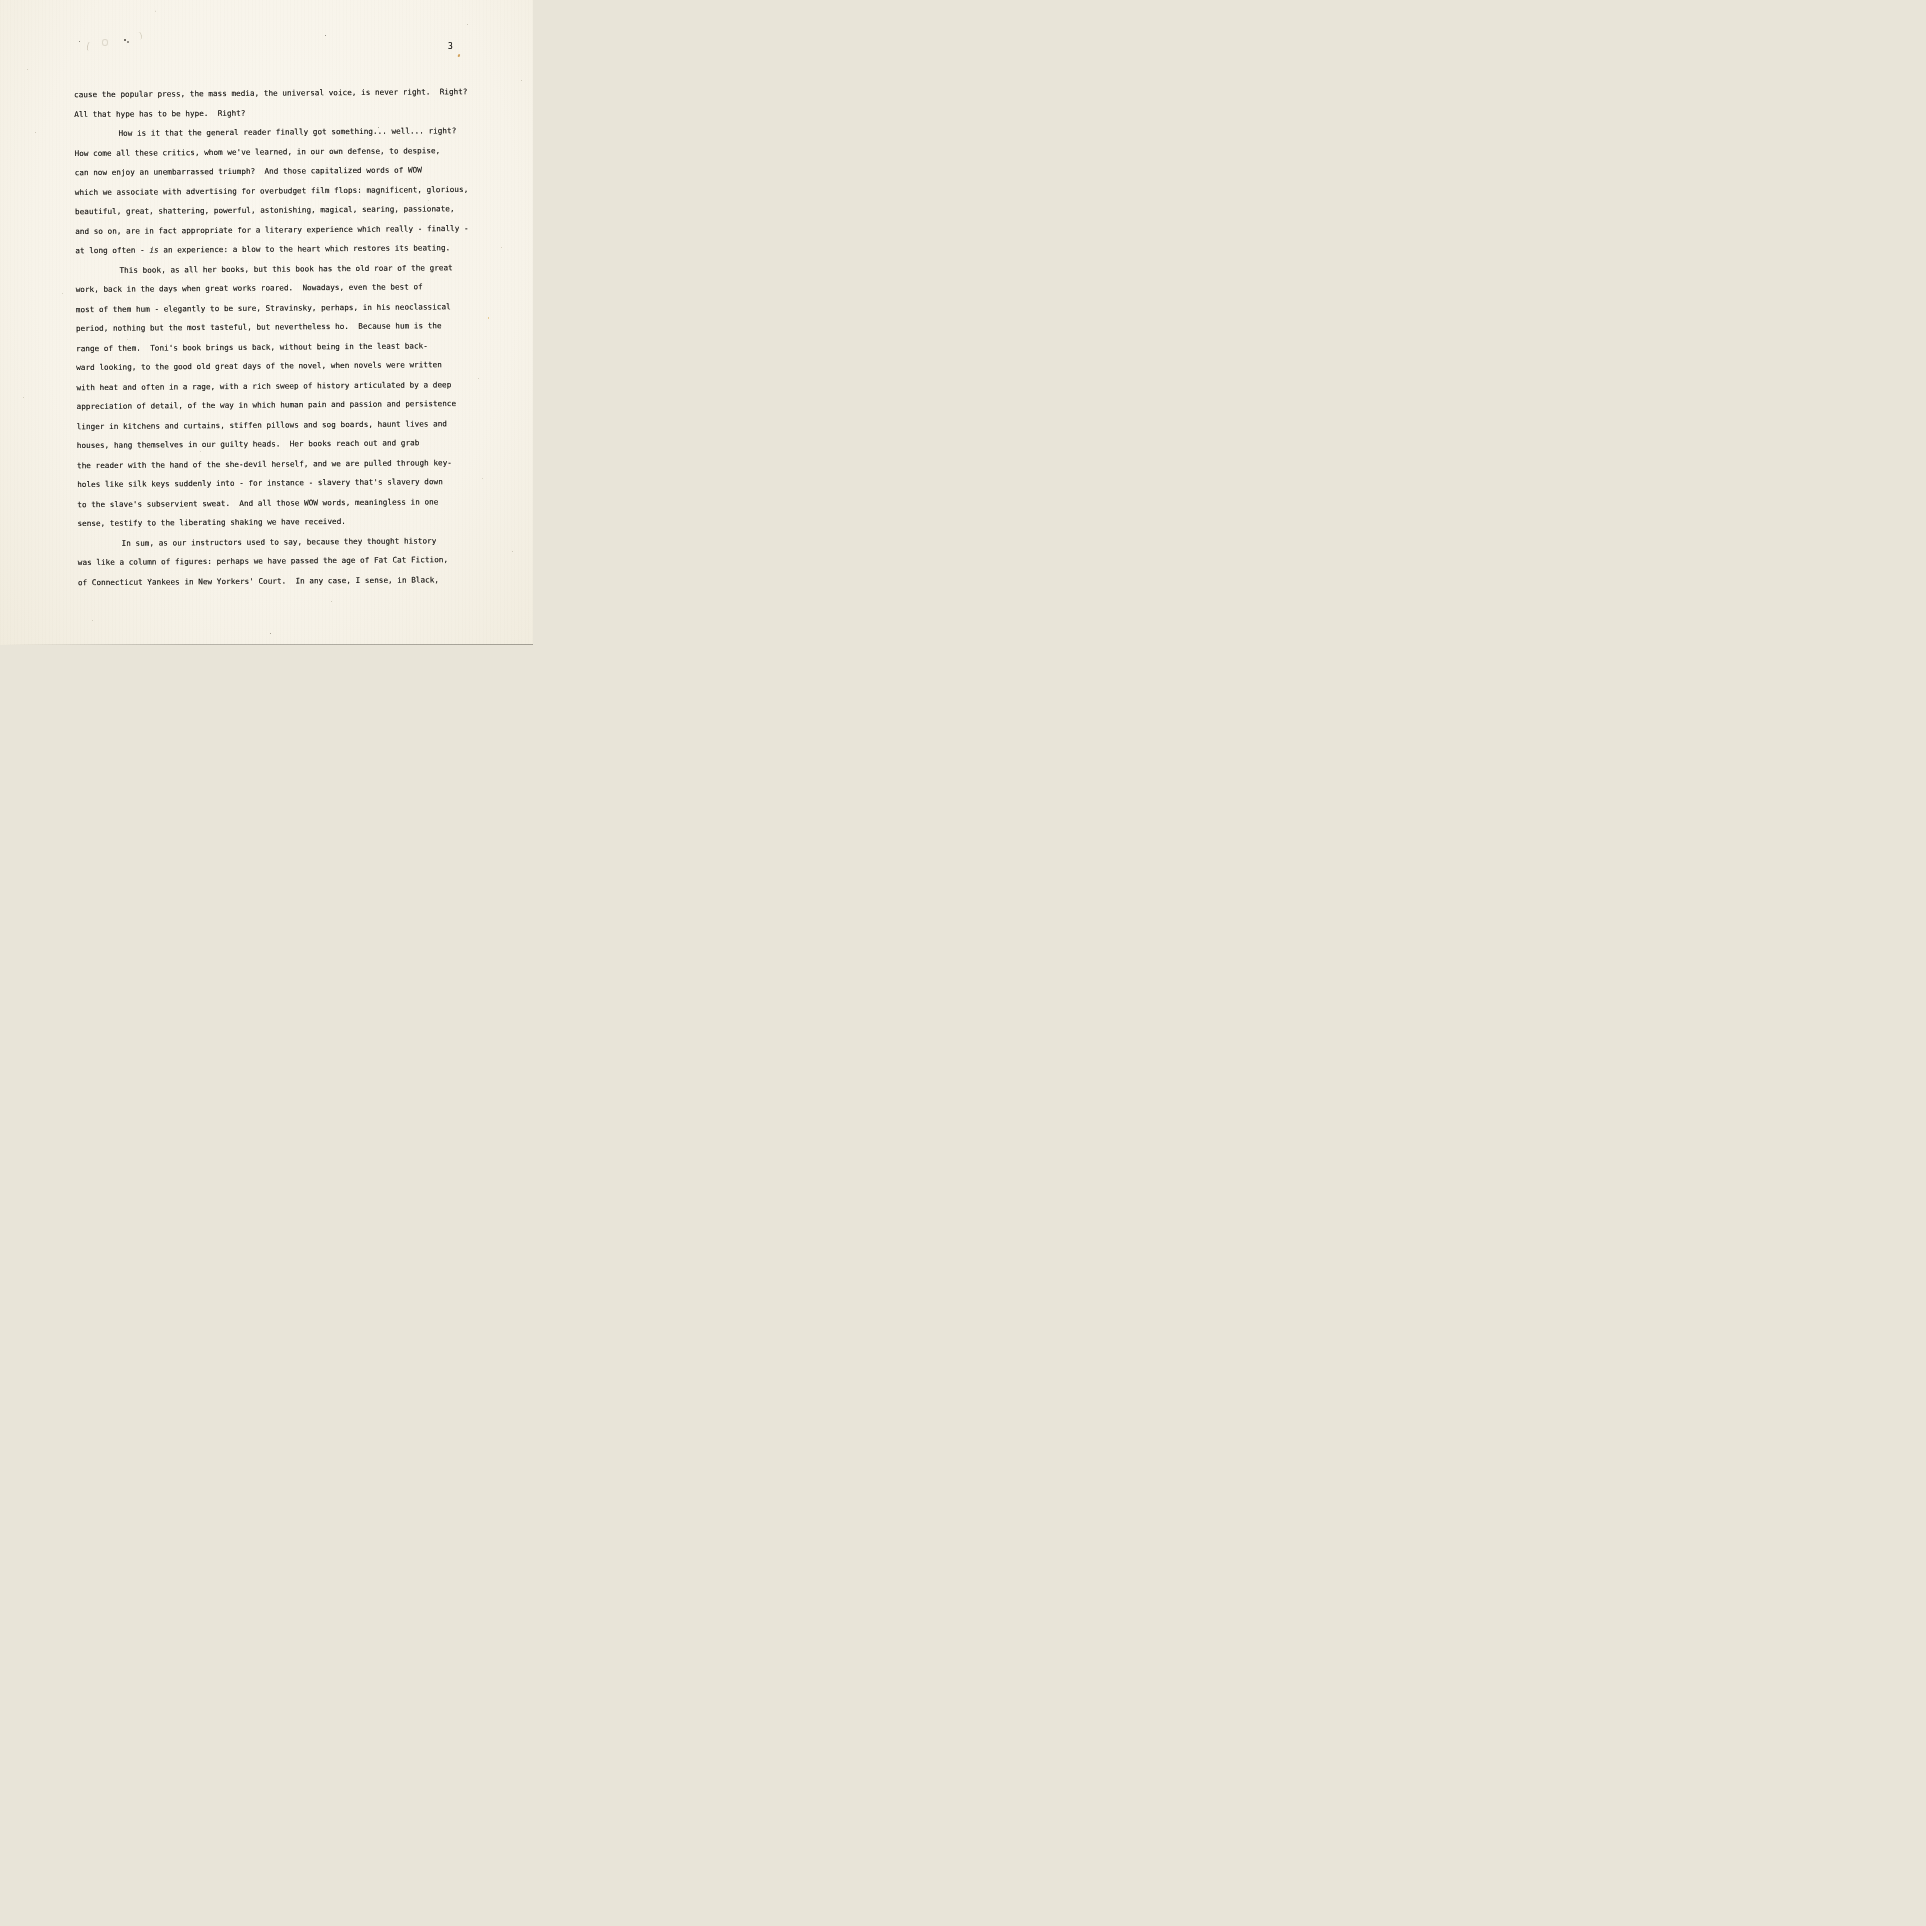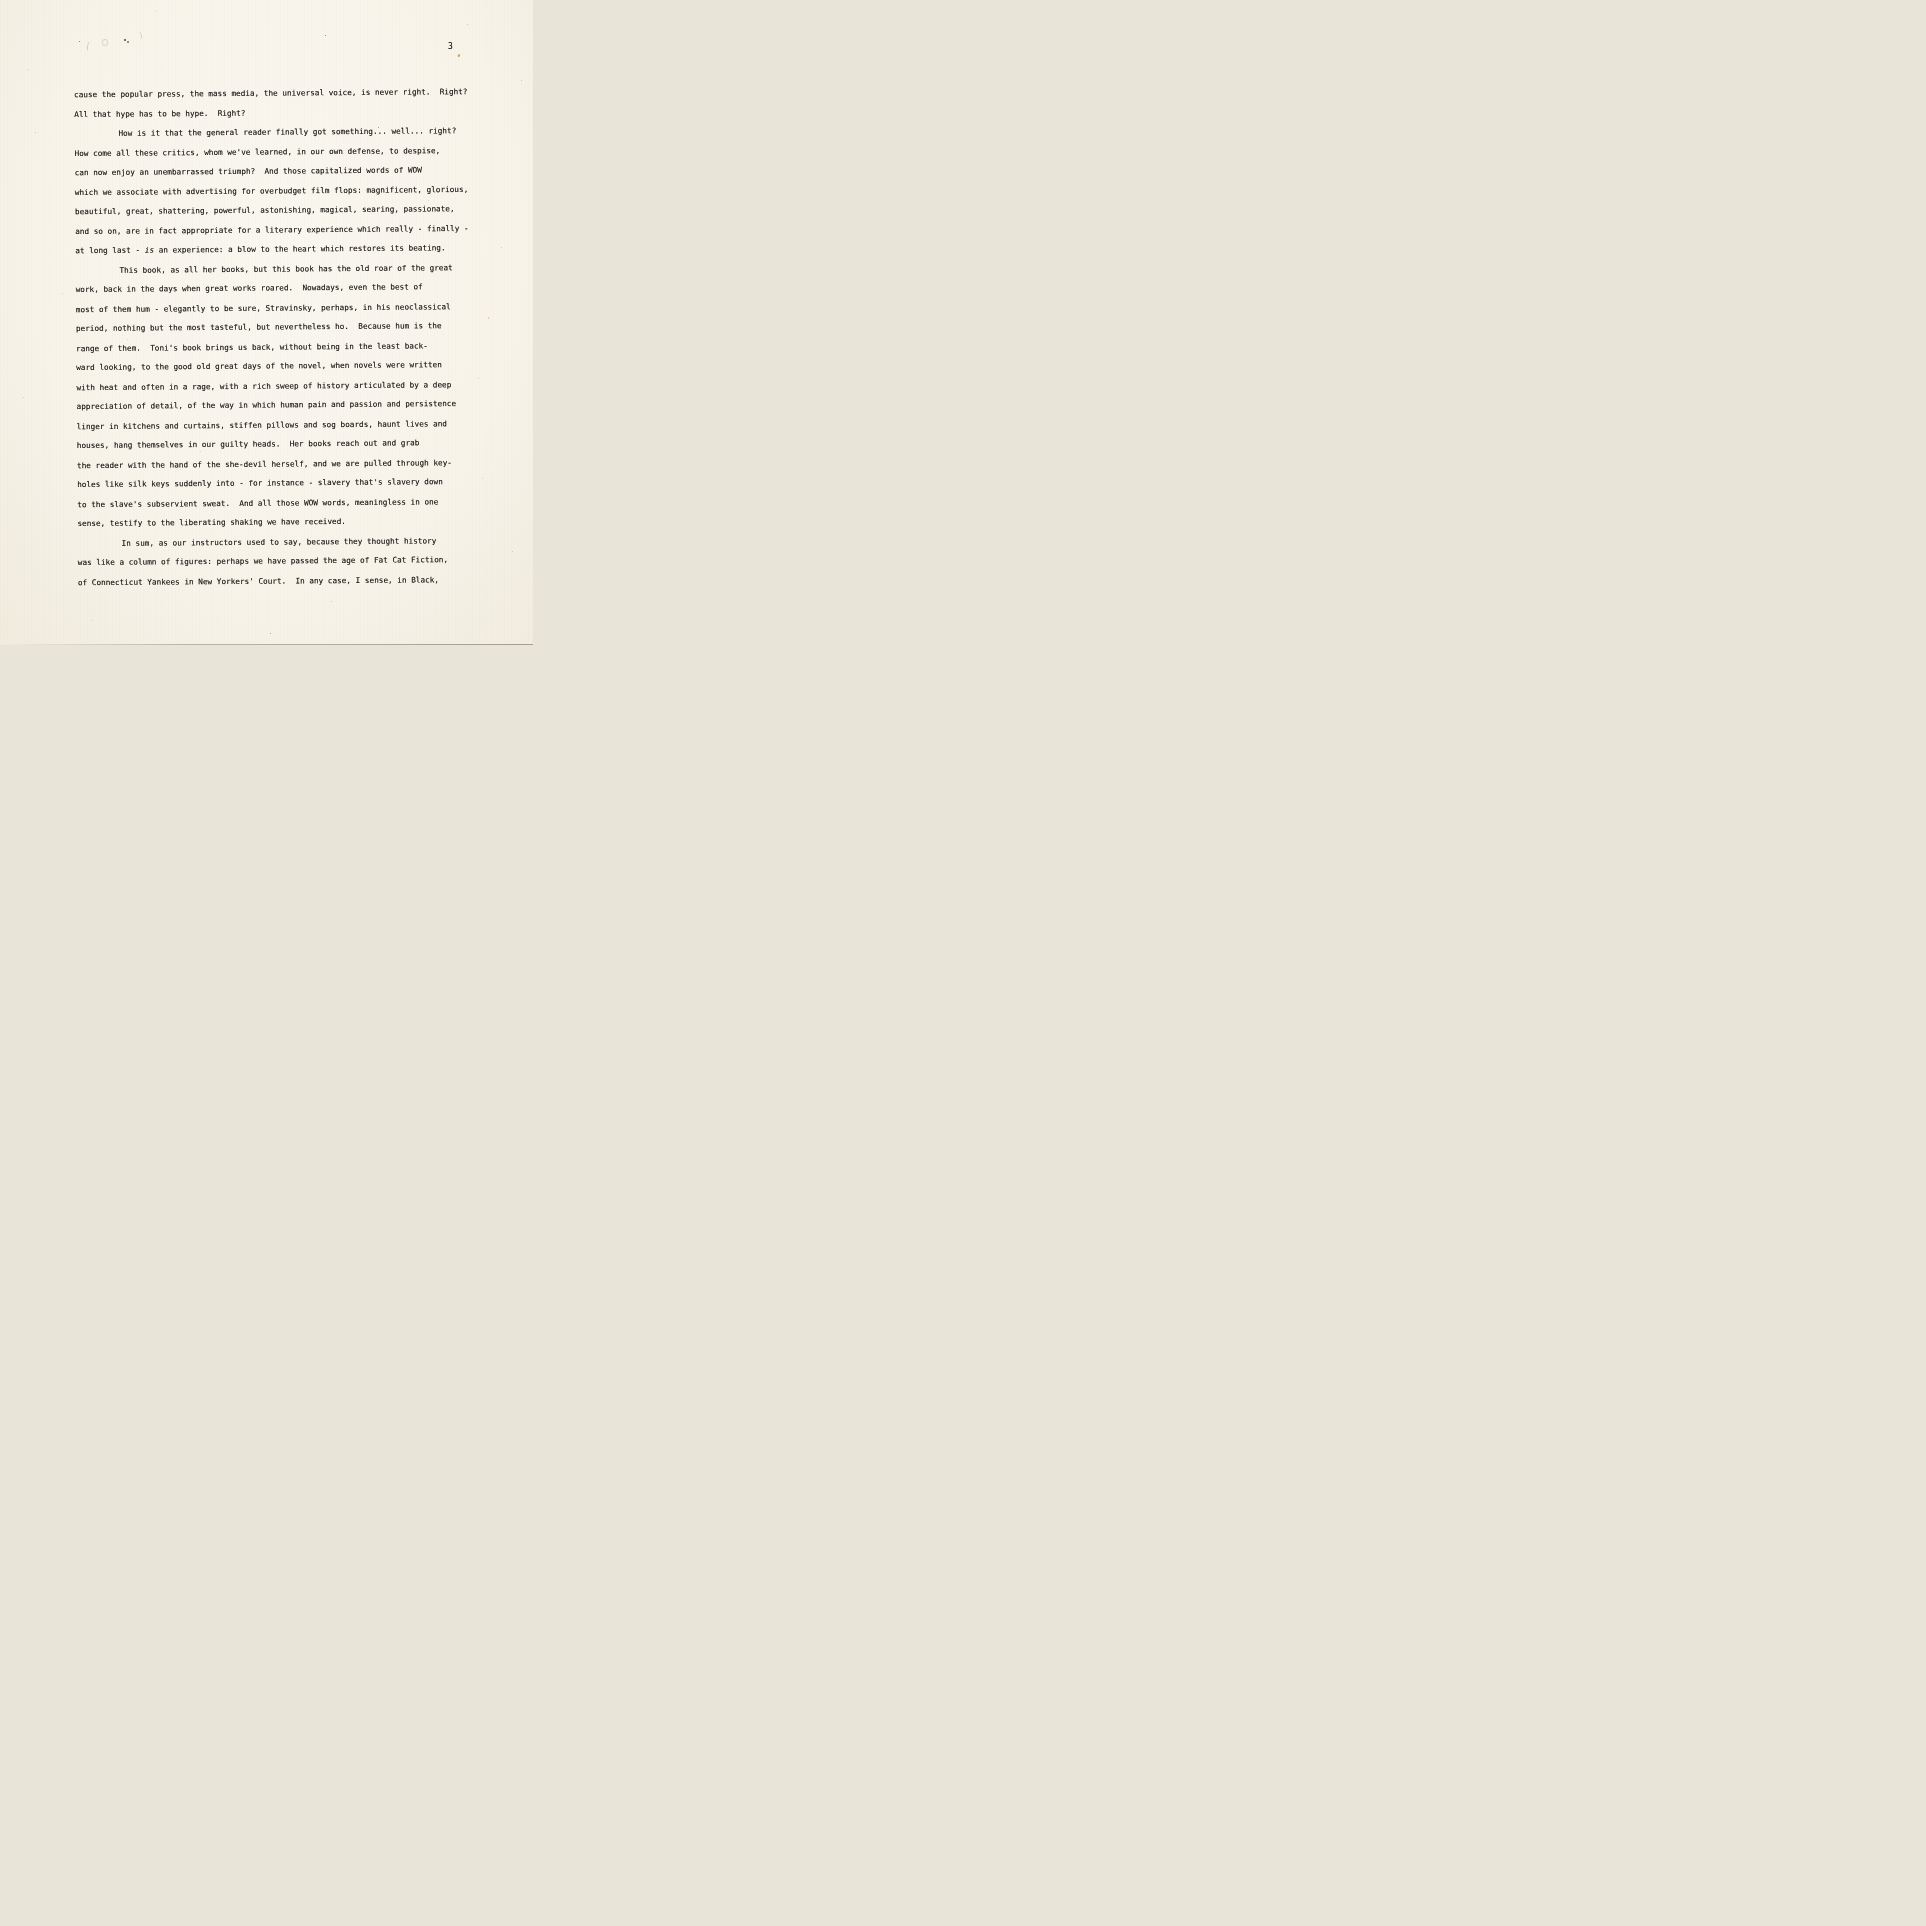--- a/index.html
+++ b/index.html
@@ -105,21 +105,21 @@
         <div class="line"><span>cause the popular press, the mass media, the universal voice, is never right.  Right?</span></div>
         <div class="line"><span>All that hype has to be hype.  Right?</span></div>
       </div>
       <div>
         <div class="line indent"><span>How is it that the general reader finally got something... well... right?</span></div>
         <div class="line"><span>How come all these critics, whom we've learned, in our own defense, to despise,</span></div>
         <div class="line"><span>can now enjoy an unembarrassed triumph?  And those capitalized words of WOW</span></div>
         <div class="line"><span>which we associate with advertising for overbudget film flops: magnificent, glorious,</span></div>
         <div class="line"><span>beautiful, great, shattering, powerful, astonishing, magical, searing, passionate,</span></div>
         <div class="line"><span>and so on, are in fact appropriate for a literary experience which really - finally -</span></div>
-        <div class="line"><span>at long last - </span><span class="ital">is</span><span> an experience: a blow to the heart which restores its beating.</span></div>
+        <div class="line"><span>at long often - </span><span class="ital">is</span><span> an experience: a blow to the heart which restores its beating.</span></div>
       </div>
       <div>
         <div class="line indent"><span>This book, as all her books, but this book has the old roar of the great</span></div>
         <div class="line"><span>work, back in the days when great works roared.  Nowadays, even the best of</span></div>
         <div class="line"><span>most of them hum - elegantly to be sure, Stravinsky, perhaps, in his neoclassical</span></div>
         <div class="line"><span>period, nothing but the most tasteful, but nevertheless ho.  Because hum is the</span></div>
         <div class="line"><span>range of them.  Toni's book brings us back, without being in the least back-</span></div>
         <div class="line"><span>ward looking, to the good old great days of the novel, when novels were written</span></div>
         <div class="line"><span>with heat and often in a rage, with a rich sweep of history articulated by a deep</span></div>
         <div class="line"><span>appreciation of detail, of the way in which human pain and passion and persistence</span></div>

